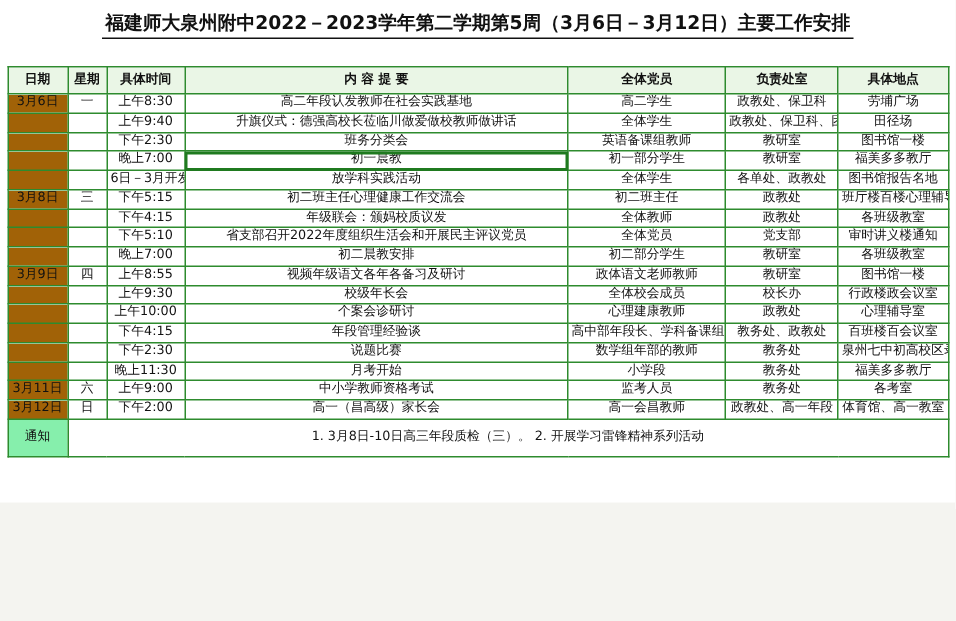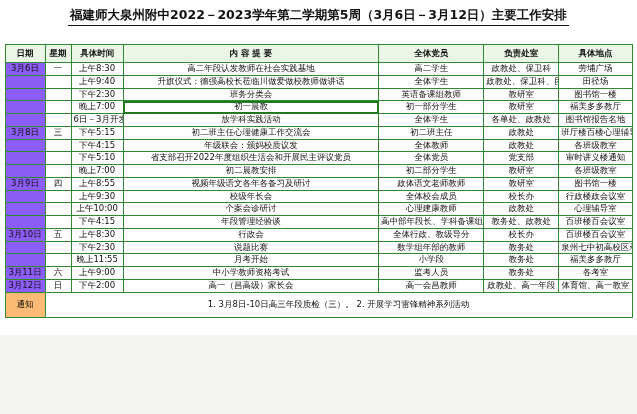--- a/index.html
+++ b/index.html
@@ -47,21 +47,21 @@
     overflow:hidden;
     white-space:nowrap;
   }
   thead td{
     background:#eaf6e6;
     font-weight:bold;
     font-size:9px;
     height:15px;
   }
   td.date-cell{
-    background:#8b5cf6;
+    background:#a16207;
     font-weight:normal;
     font-size:8.5px;
   }
   td.dow-cell{
     font-size:8.5px;
   }
   td.time-cell{
     font-size:8.5px;
   }
   td.content-cell{
@@ -73,21 +73,21 @@
     outline:2px solid #1f7a1f;
     outline-offset:-2px;
   }
   .note-row td{
     height:22px;
     text-align:left;
     padding-left:5px;
     font-size:8.5px;
   }
   .note-label{
-    background:#fdba74;
+    background:#86efac;
     text-align:center;
     font-size:9px;
     padding:0;
   }
   .col-date{width:40px;}
   .col-dow{width:26px;}
   .col-time{width:52px;}
   .col-content{width:255px;}
   .col-who{width:105px;}
   .col-dept{width:75px;}
@@ -235,41 +235,32 @@
         <tr>
           <td class="date-cell"></td>
           <td class="dow-cell"></td>
           <td class="time-cell">下午4:15</td>
           <td class="content-cell">年段管理经验谈</td>
           <td class="">高中部年段长、学科备课组长</td>
           <td class="">教务处、政教处</td>
           <td class="">百班楼百会议室</td>
         </tr>
         <tr>
-          <td class="date-cell">3月10日</td>
-          <td class="dow-cell">五</td>
-          <td class="time-cell">上午8:30</td>
-          <td class="content-cell">行政会</td>
-          <td class="">全体行政、教级导分</td>
-          <td class="">校长办</td>
-          <td class="">百班楼百会议室</td>
-        </tr>
-        <tr>
           <td class="date-cell"></td>
           <td class="dow-cell"></td>
           <td class="time-cell">下午2:30</td>
           <td class="content-cell">说题比赛</td>
           <td class="">数学组年部的教师</td>
           <td class="">教务处</td>
           <td class="">泉州七中初高校区录播室</td>
         </tr>
         <tr>
           <td class="date-cell"></td>
           <td class="dow-cell"></td>
-          <td class="time-cell">晚上11:55</td>
+          <td class="time-cell">晚上11:30</td>
           <td class="content-cell">月考开始</td>
           <td class="">小学段</td>
           <td class="">教务处</td>
           <td class="">福美多多教厅</td>
         </tr>
         <tr>
           <td class="date-cell">3月11日</td>
           <td class="dow-cell">六</td>
           <td class="time-cell">上午9:00</td>
           <td class="content-cell">中小学教师资格考试</td>

